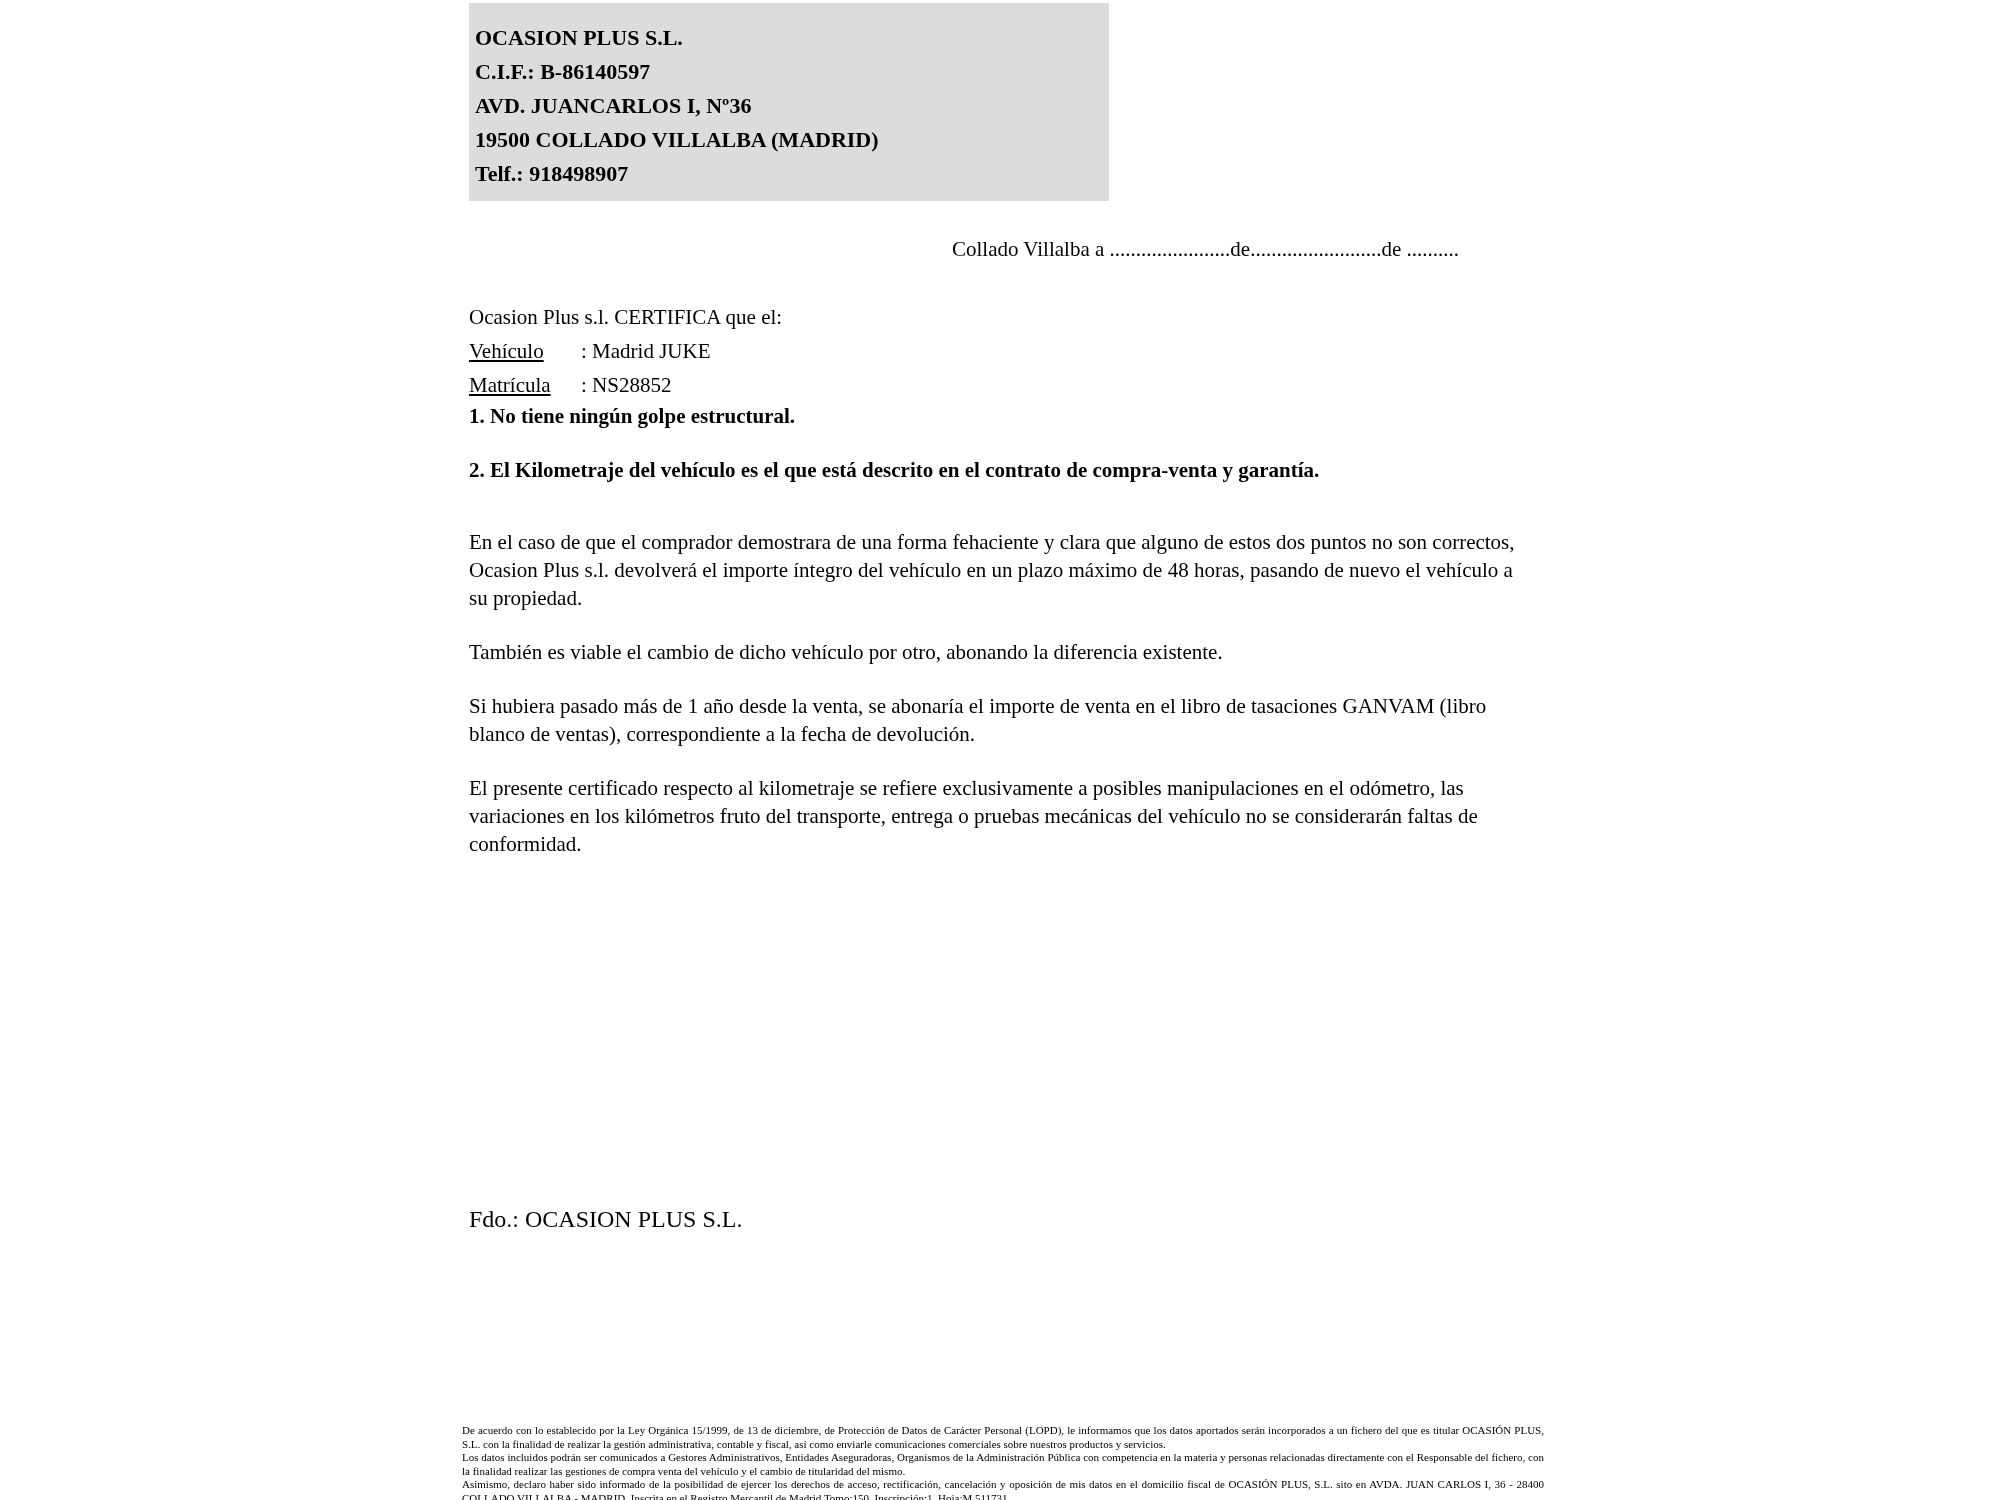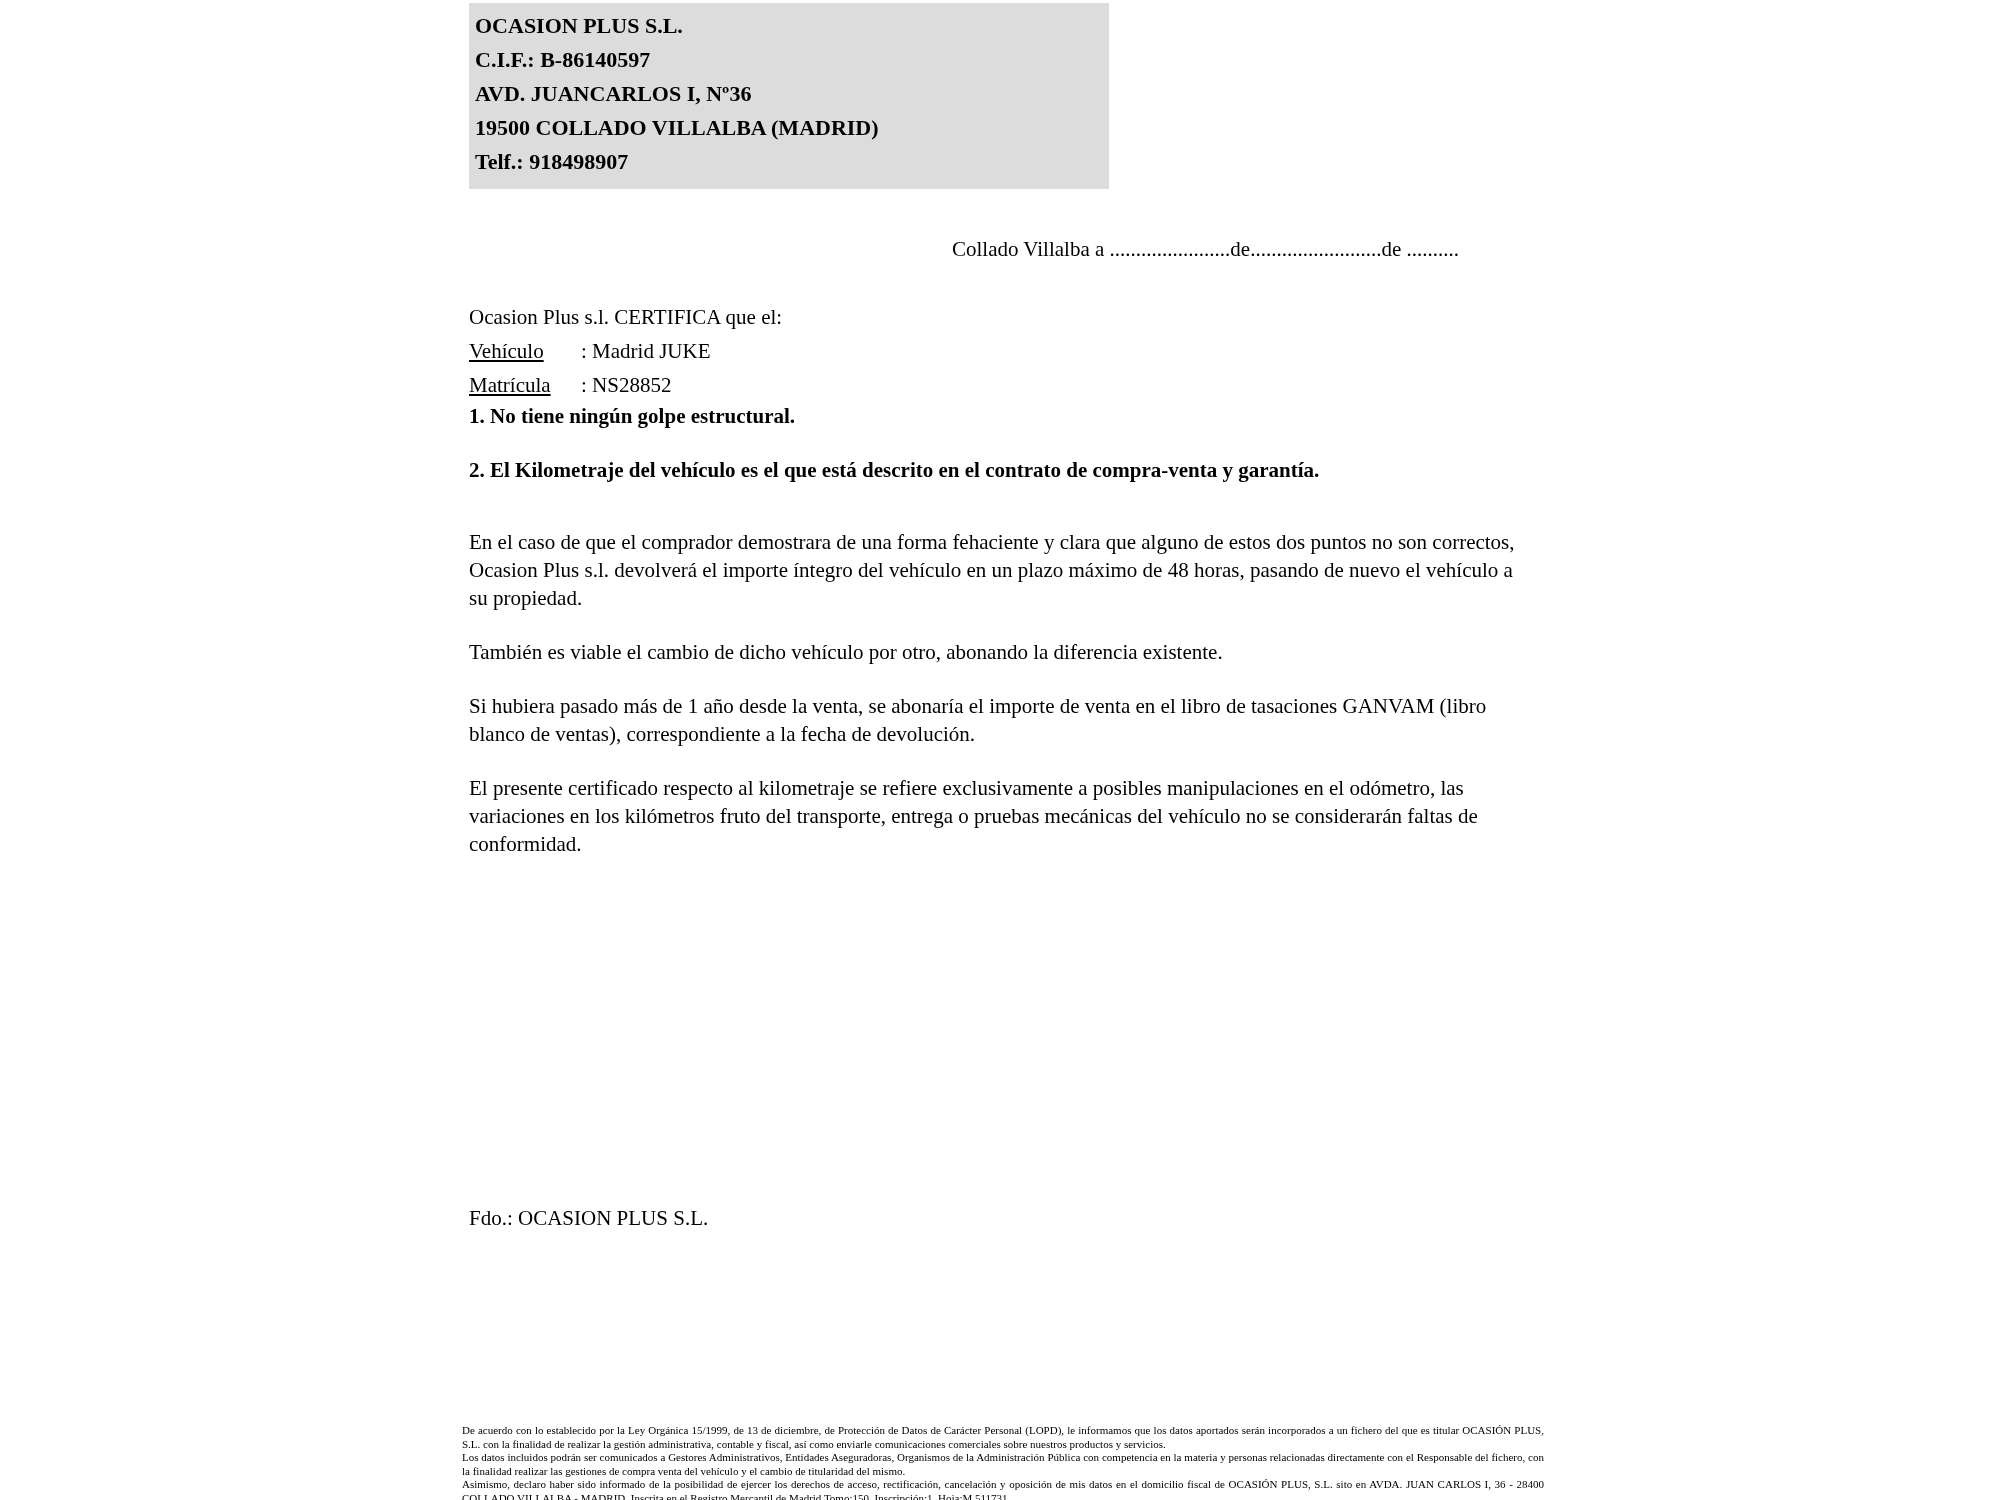--- a/index.html
+++ b/index.html
@@ -19,21 +19,21 @@
     position: absolute;
     inset: 0;
     background: #ffffff;
   }
   .header-box {
     position: absolute;
     left: 469px;
     top: 3px;
     width: 640px;
     background: #dcdcdc;
-    padding: 6px 10px 10px 6px;
+    padding: 18px 10px 10px 6px;
     font-weight: bold;
     font-size: 22px;
     line-height: 34px;
   }
   .date-line {
     position: absolute;
     left: 952px;
     top: 237px;
     font-size: 21px;
     white-space: nowrap;
@@ -63,21 +63,21 @@
   p.para {
     margin: 0 0 26px 0;
   }
   p.gap-top {
     margin-top: 44px;
   }
   .signature {
     position: absolute;
     left: 469px;
     top: 1206px;
-    font-size: 21px;
+    font-size: 24px;
     text-align: center;
   }
   .legal-footer {
     position: absolute;
     left: 462px;
     top: 1424px;
     width: 1082px;
     font-size: 11px;
     line-height: 13.5px;
     text-align: justify;

